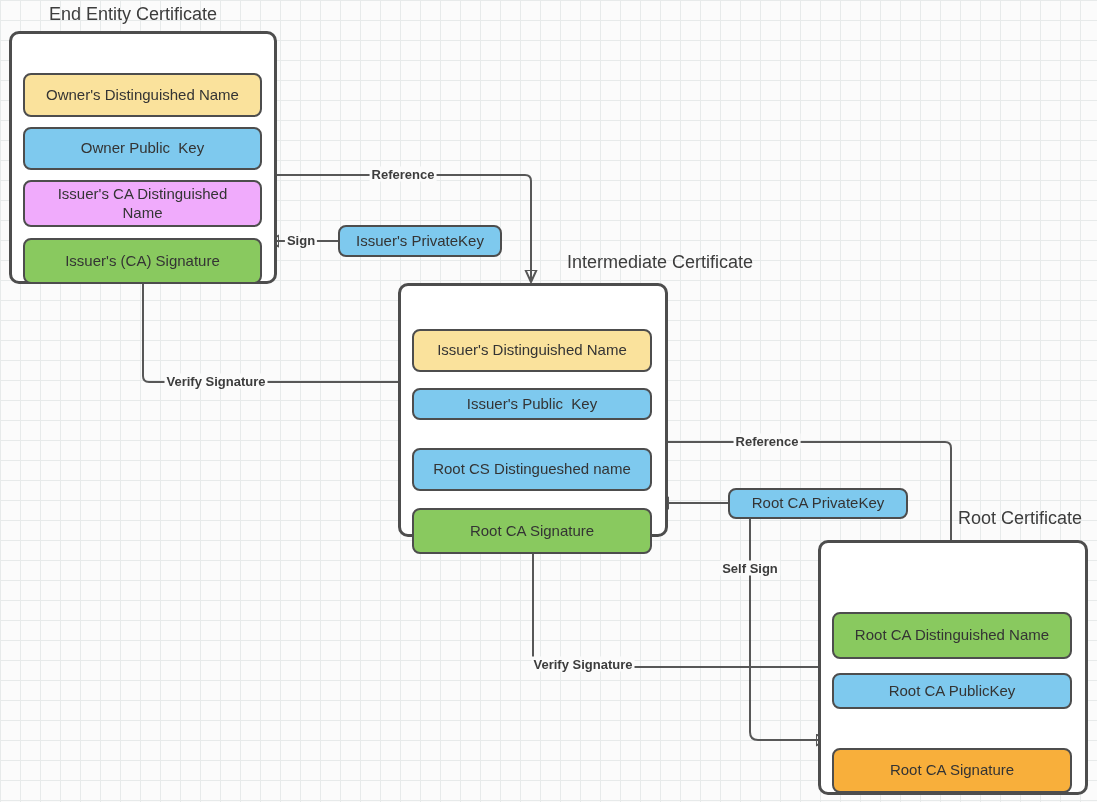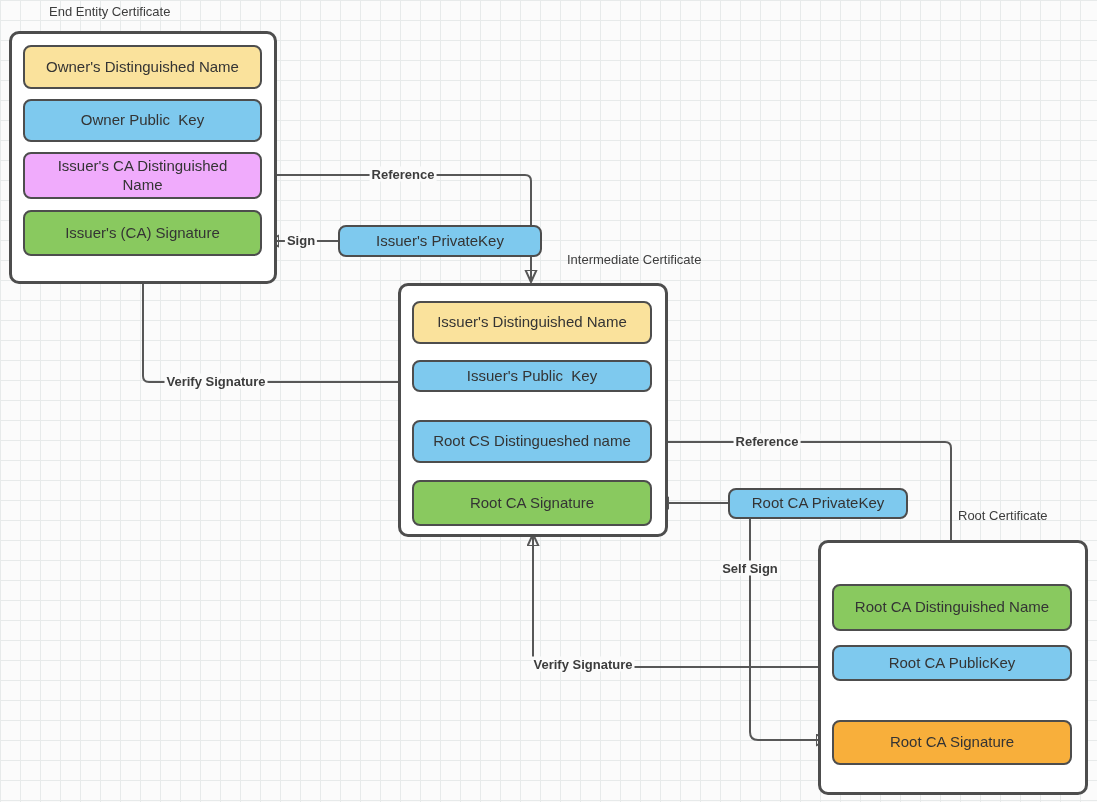--- a/index.html
+++ b/index.html
@@ -18,31 +18,32 @@
   .edges path{fill:none;stroke:#575757;stroke-width:2px;}
   .cert{
     position:absolute;
     background:#ffffff;
     border:3px solid #4d4d4d;
     border-radius:10px;
     box-sizing:border-box;
   }
   .cert-title{
     position:absolute;
-    font-size:13px;
+    font-size:18px;
     color:#3d3d3d;
     white-space:nowrap;
   }
   .field{
     position:absolute;
     border:2.5px solid #4d4d4d;
     border-radius:8px;
     box-sizing:border-box;
     display:flex;align-items:center;justify-content:center;
     text-align:center;
+    margin-top:28px;
   }
   .field-label{
     font-size:15px;
     color:#343434;
     line-height:1.25;
     white-space:pre-wrap;
   }
   .key-box{
     position:absolute;
     border:2.5px solid #4d4d4d;
@@ -121,21 +122,21 @@
       <span class="field-label">Root CA Distinguished Name</span>
     </div>
     <div class="field" style="left: 11px; top: 102px; width: 240px; height: 36px; background-color: rgb(126, 201, 238);">
       <span class="field-label">Root CA PublicKey</span>
     </div>
     <div class="field" style="left: 11px; top: 177px; width: 240px; height: 45px; background-color: rgb(248, 175, 59);">
       <span class="field-label">Root CA Signature</span>
     </div>
   </div>
 
-  <div class="key-box" style="left: 338px; top: 225px; width: 204px; height: 32px; background-color: rgb(126, 201, 238);">
+  <div class="key-box" style="left: 338px; top: 225px; width: 164px; height: 32px; background-color: rgb(126, 201, 238);">
     <span class="field-label">Issuer's PrivateKey</span>
   </div>
   <div class="key-box" style="left: 728px; top: 488px; width: 180px; height: 31px; background-color: rgb(126, 201, 238);">
     <span class="field-label">Root CA PrivateKey</span>
   </div>
 
   <div class="edge-label" style="left:403px;top:174px;">Reference</div>
   <div class="edge-label" style="left:301px;top:240px;">Sign</div>
   <div class="edge-label" style="left:216px;top:381px;">Verify Signature</div>
   <div class="edge-label" style="left:767px;top:441px;">Reference</div>

